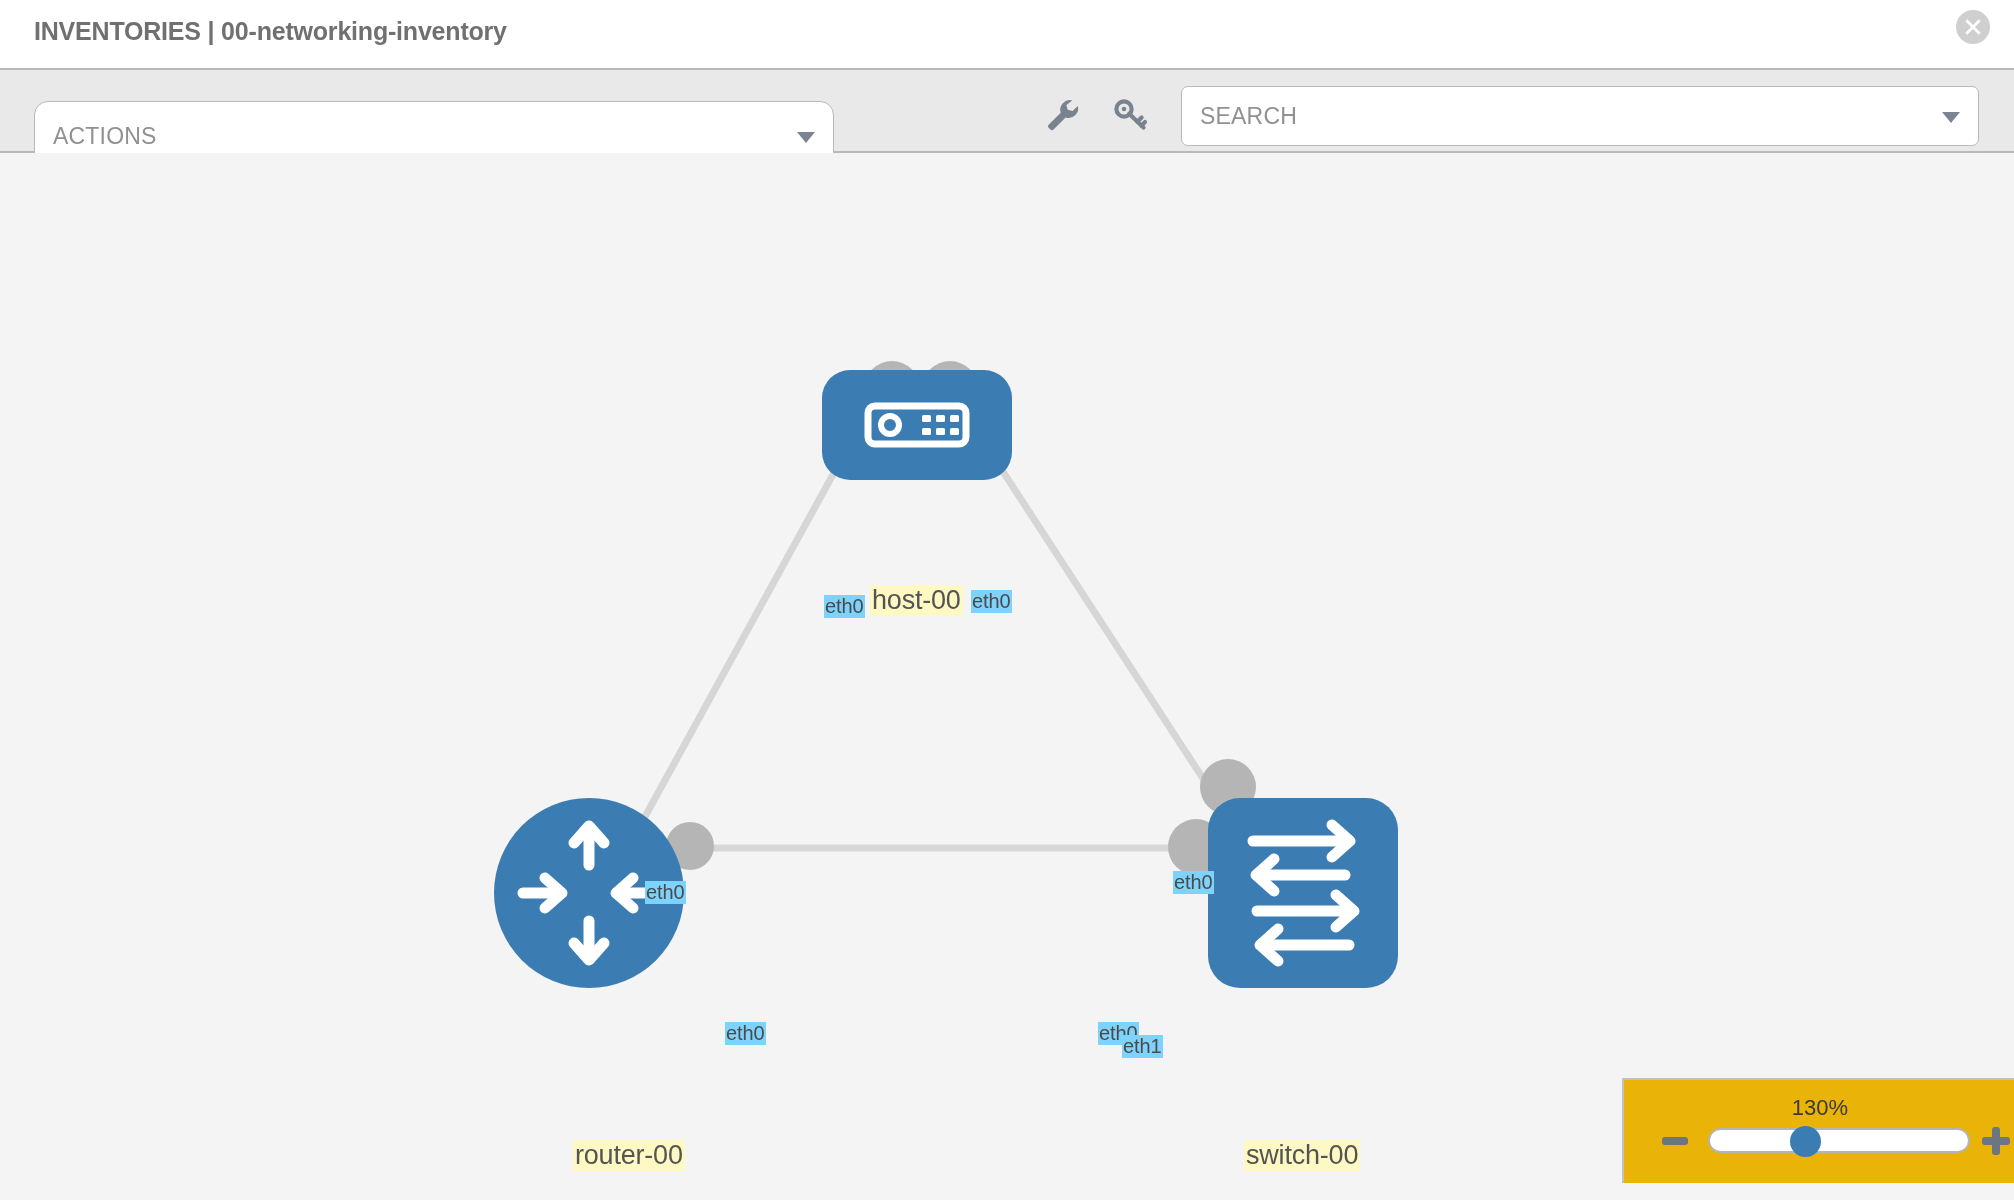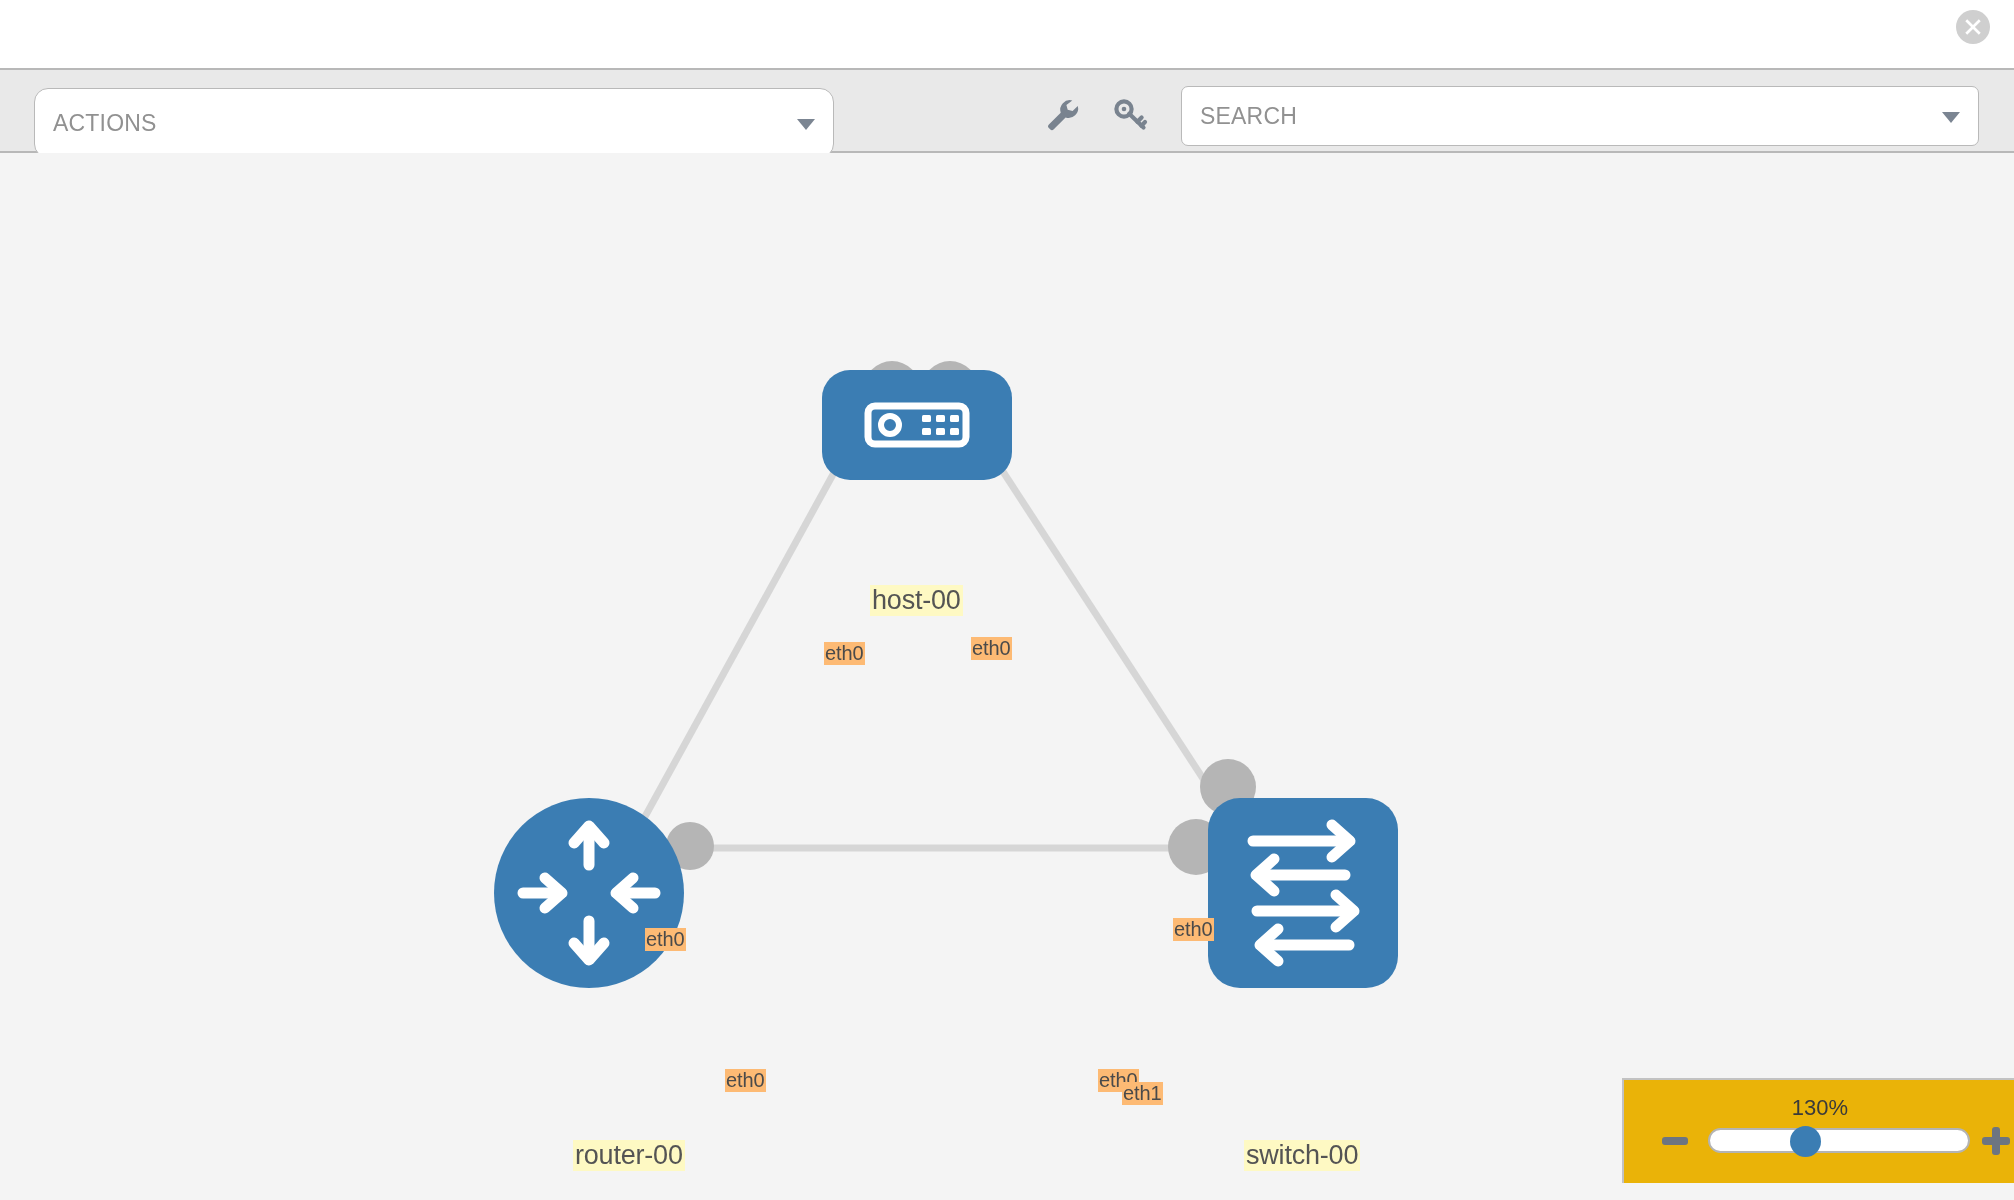--- a/index.html
+++ b/index.html
@@ -74,21 +74,21 @@
   .caret {
     position: absolute;
     right: 18px;
     top: 50%;
     margin-top: -4px;
     width: 0; height: 0;
     border-left: 9px solid transparent;
     border-right: 9px solid transparent;
     border-top: 11px solid #7b8592;
   }
-  #actions-select { left: 34px; top: 18px; width: 800px; height: 70px; border-radius: 14px; }
+  #actions-select { left: 34px; top: 31px; width: 800px; height: 70px; border-radius: 14px; }
   #search-select  { left: 1181px; top: 16px; width: 798px; height: 60px; }
 
   .tool-icon {
     position: absolute;
     top: 24px;
     width: 40px; height: 40px;
     cursor: pointer;
   }
   #wrench-icon { left: 1042px; }
   #key-icon    { left: 1110px; }
@@ -110,25 +110,24 @@
     color: #545454;
     background: #fef9c3;
     white-space: nowrap;
     padding: 0 2px;
     letter-spacing: -0.2px;
   }
   .edge-label {
     position: absolute;
     font-size: 20px;
     color: #4a4a4a;
-    background: #fdba74;
+    background: #7dd3fc;
     white-space: nowrap;
     padding: 0 1px;
     letter-spacing: -0.1px;
-    margin-top: 47px;
   }
 
   
   #zoom-panel {
     position: absolute;
     left: 1622px; top: 1078px;
     width: 392px; height: 105px;
     background: #eab308;
     border-top: 2px solid #c2c2c2;
     border-left: 2px solid #c2c2c2;
@@ -180,20 +179,21 @@
     background: #6d7581;
     border-radius: 3px;
   }
   #zoom-plus::before { left: 0; top: 10px; width: 28px; height: 8px; }
   #zoom-plus::after  { left: 10px; top: 0; width: 8px; height: 28px; }
 </style>
 </head>
 <body>
 
 <div id="header">
+  <div id="page-title">INVENTORIES | 00-networking-inventory</div>
   <div id="close-btn">
     <svg width="34" height="34" viewBox="0 0 34 34" aria-hidden="true">
       <path d="M11.2 9.3 L17 15.1 L22.8 9.3 L24.7 11.2 L18.9 17 L24.7 22.8 L22.8 24.7 L17 18.9 L11.2 24.7 L9.3 22.8 L15.1 17 L9.3 11.2 Z" fill="#ffffff"></path>
     </svg>
   </div>
 </div>
 
 <div id="toolbar">
 
   <div class="field" id="actions-select">

